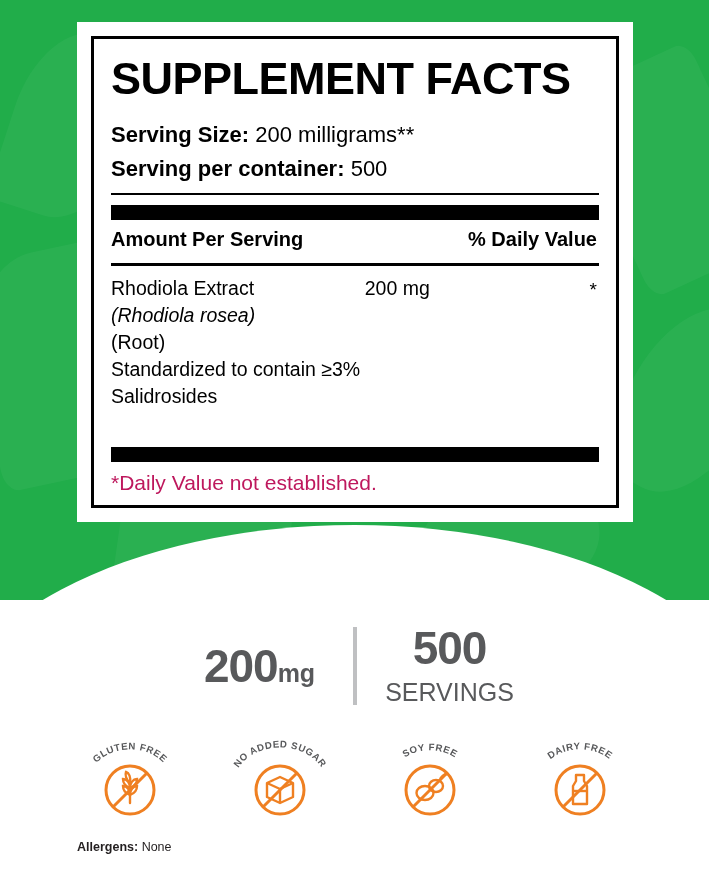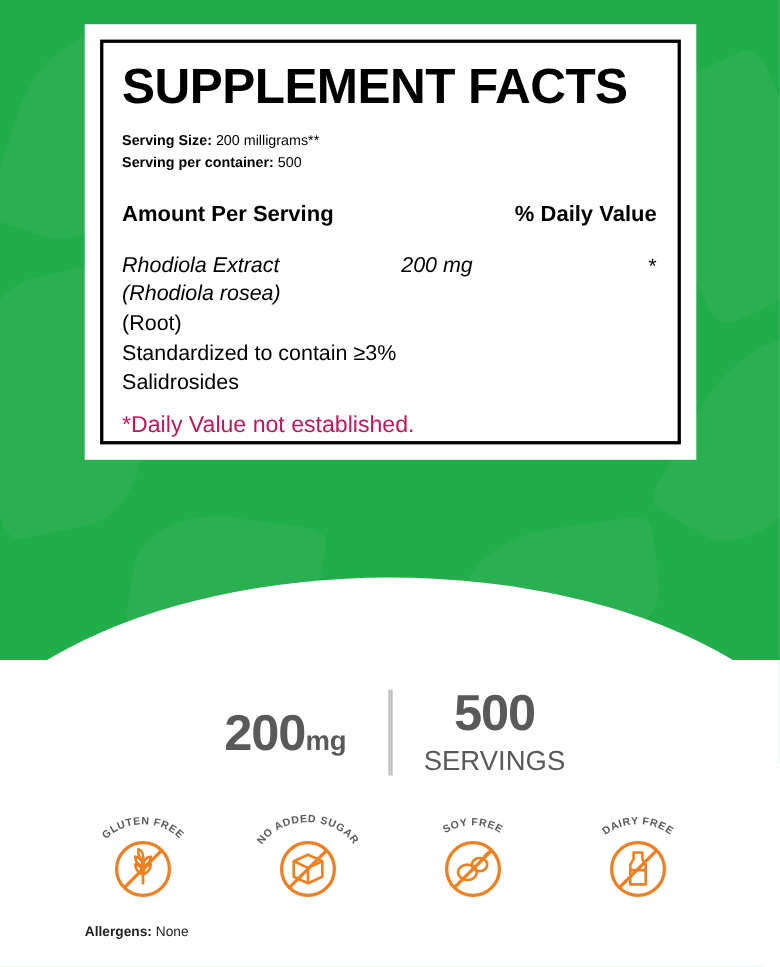--- a/index.html
+++ b/index.html
@@ -38,21 +38,21 @@
     background: #ffffff;
     border-radius: 50% 50% 0 0 / 100% 100% 0 0;
   }
 
   
   #facts-panel {
     position: absolute;
     left: 77px;
     top: 22px;
     width: 556px;
-    height: 396px;
+    height: 500px;
     background: #ffffff;
     padding: 14px;
   }
   #facts-inner {
     width: 100%;
     height: 100%;
     border: 3px solid #000000;
     padding: 13px 17px 10px 17px;
     display: flex;
     flex-direction: column;
@@ -61,21 +61,21 @@
     font-family: "Liberation Sans", sans-serif;
     font-weight: bold;
     font-size: 45px;
     letter-spacing: -0.5px;
     line-height: 1.05;
     color: #000;
     margin: 3px 0 16px 0;
     white-space: nowrap;
   }
   .serving-line {
-    font-size: 13px;
+    font-size: 22px;
     color: #000;
     line-height: 1.55;
     white-space: nowrap;
   }
   .serving-line b { font-weight: bold; }
   .rule-thin {
     height: 2px;
     background: #000;
     margin: 7px 0 0 0;
   }
@@ -104,21 +104,20 @@
     position: relative;
     margin-top: 9px;
     font-size: 19.5px;
     color: #000;
     line-height: 1.38;
     flex: 1 1 auto;
   }
   #ing-name-row {
     display: flex;
     align-items: baseline;
-    font-style: italic;
   }
   #ing-name { width: 52%; }
   #ing-amount { flex: 0 0 auto; font-size: 19.5px; }
   #ing-dv {
     position: absolute;
     right: 2px;
     top: 2px;
     font-size: 19px;
   }
   .italic { font-style: italic; }

